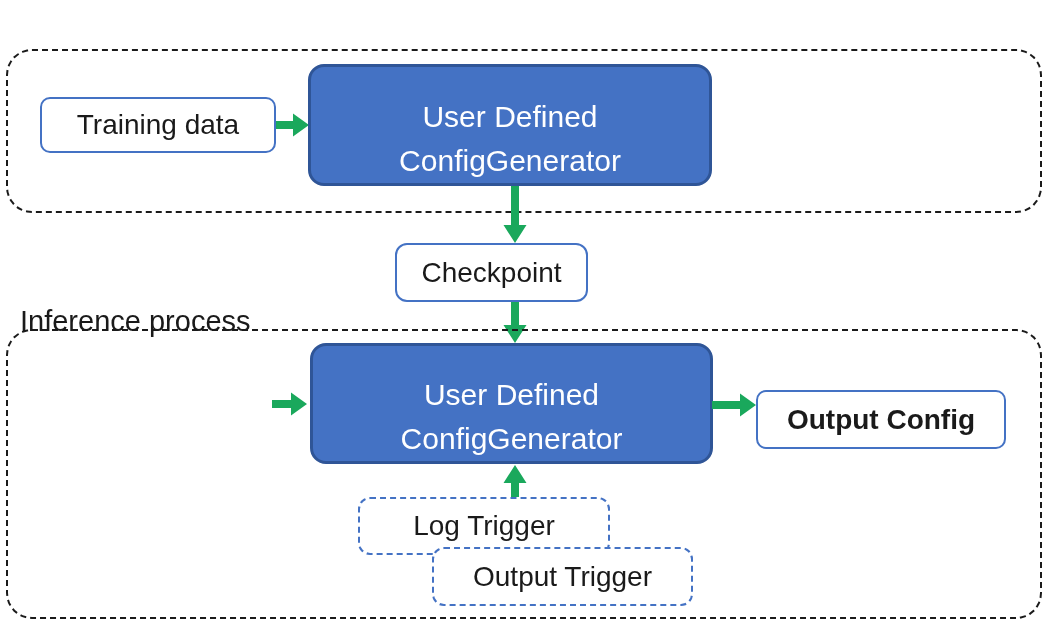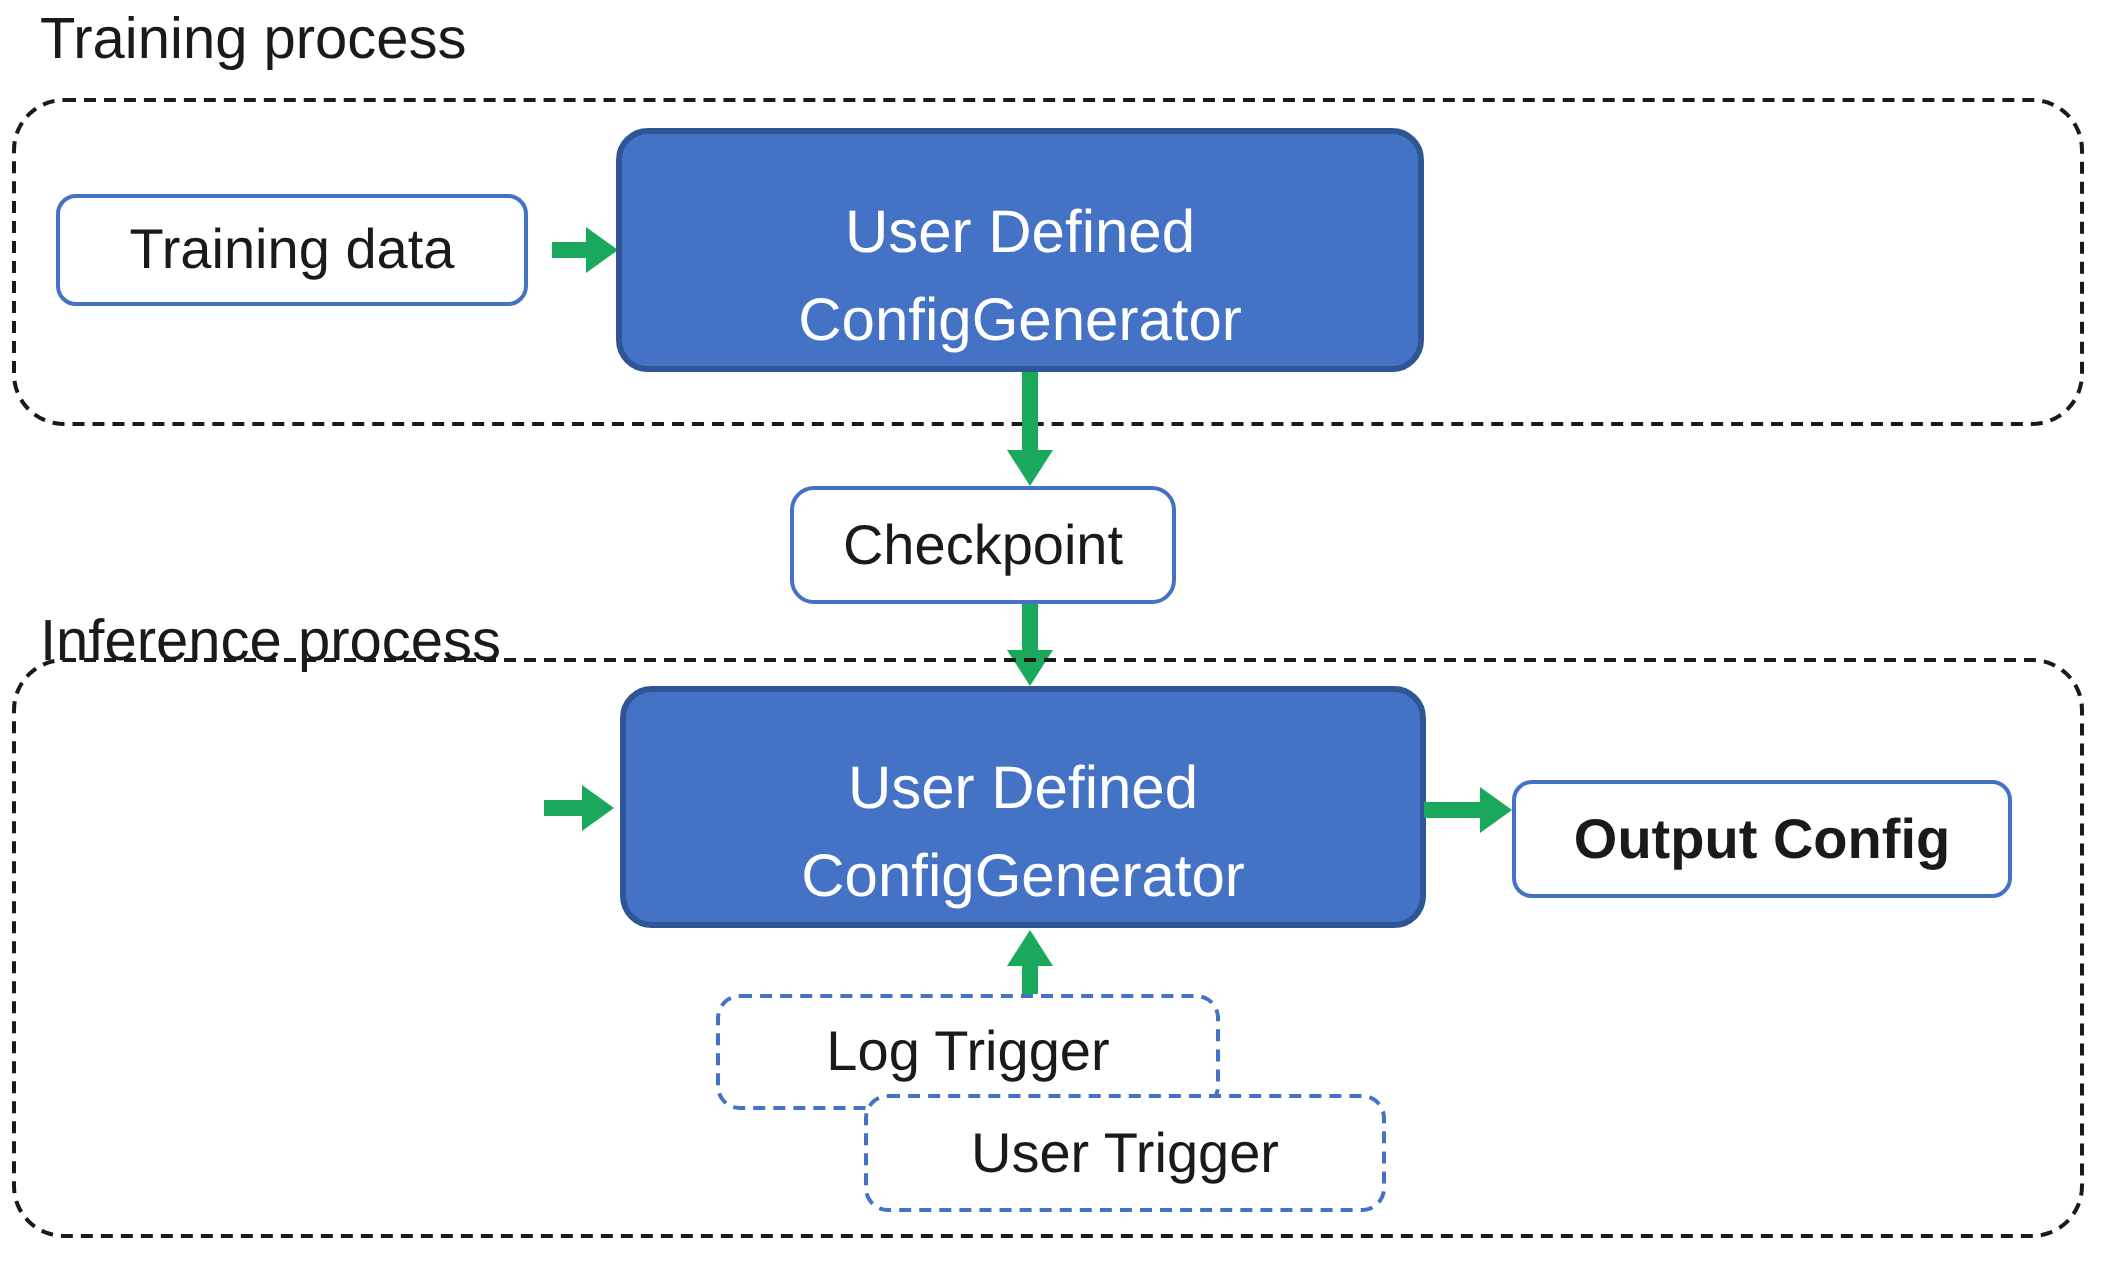--- a/index.html
+++ b/index.html
@@ -63,25 +63,24 @@
   .arrow svg{display:block;}
   .arrow path{fill:var(--arrow-green);}
   .z1{z-index:1;}
   .z2{z-index:2;background:#ffffff;}
 </style>
 </head>
 <body>
 
 <div class="page">
 
-  <div class="abs section-label" style="left:20px;top:4px;">Training process</div>
 
   <div class="abs dashed-container" style="left:6px;top:49px;width:1036px;height:164px;"></div>
 
-  <div class="abs io-box" style="left:28px;top:97px;width:236px;height:56px;">
+  <div class="abs io-box" style="left:40px;top:97px;width:236px;height:56px;">
     <span>Training data</span>
   </div>
 
   <div class="abs arrow" style="left:276px;top:111px;">
     <svg width="33" height="28" viewBox="0 0 33 28">
         <path d="M0 10 H17 V2.5 L33 14 L17 25.5 V18 H0 Z"></path>
       </svg>
   </div>
 
   <div class="abs generator-box" style="left:308px;top:64px;width:404px;height:122px;">
@@ -135,16 +134,16 @@
     <svg width="28" height="33" viewBox="0 0 28 33">
         <path d="M10 33 V18 H2.5 L14 0 L25.5 18 H18 V33 Z"></path>
       </svg>
   </div>
 
   <div class="abs trigger-box z1" style="left:358px;top:497px;width:252px;height:58px;">
     <span>Log Trigger</span>
   </div>
 
   <div class="abs trigger-box z2" style="left:432px;top:547px;width:261px;height:59px;">
-    <span>User Trigger</span>
+    <span>Output Trigger</span>
   </div>
 
 </div>
 
 </body></html>

